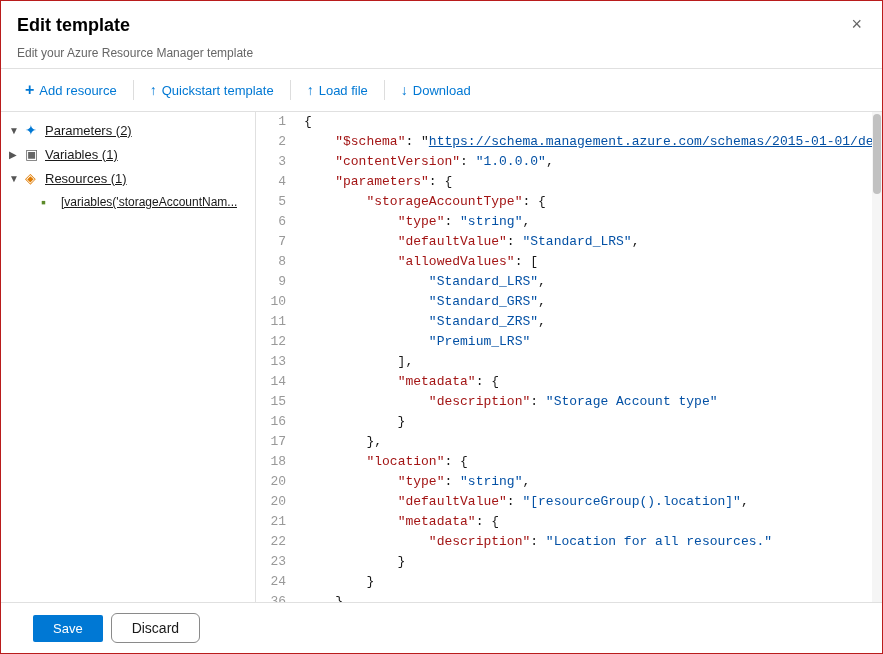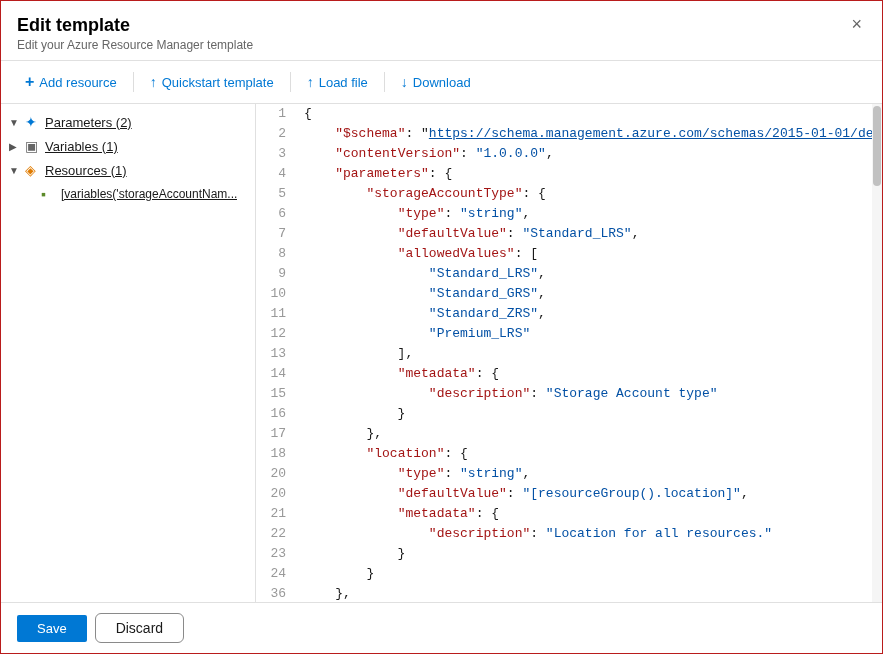--- a/index.html
+++ b/index.html
@@ -30,21 +30,21 @@
     }
     .dialog-title-group {}
     .dialog-title {
       font-size: 18px;
       font-weight: 600;
       color: #000;
     }
     .dialog-subtitle {
       font-size: 12px;
       color: #666;
-      margin-top: 2px;
+      margin-top: 10px;
     }
     .close-btn {
       background: none;
       border: none;
       font-size: 18px;
       cursor: pointer;
       color: #666;
       padding: 0 4px;
       line-height: 1;
     }
@@ -170,21 +170,21 @@
       right: 1px;
       top: 2px;
       width: 8px;
       height: 80px;
       background: #c1c1c1;
       border-radius: 4px;
     }
     .dialog-footer {
       display: flex;
       align-items: center;
-      padding: 10px 16px;
+      padding: 10px 32px;
       border-top: 1px solid #e0e0e0;
       gap: 8px;
     }
     .btn-primary {
       background: #0078d4;
       color: #fff;
       border: none;
       padding: 6px 20px;
       font-size: 13px;
       cursor: pointer;

